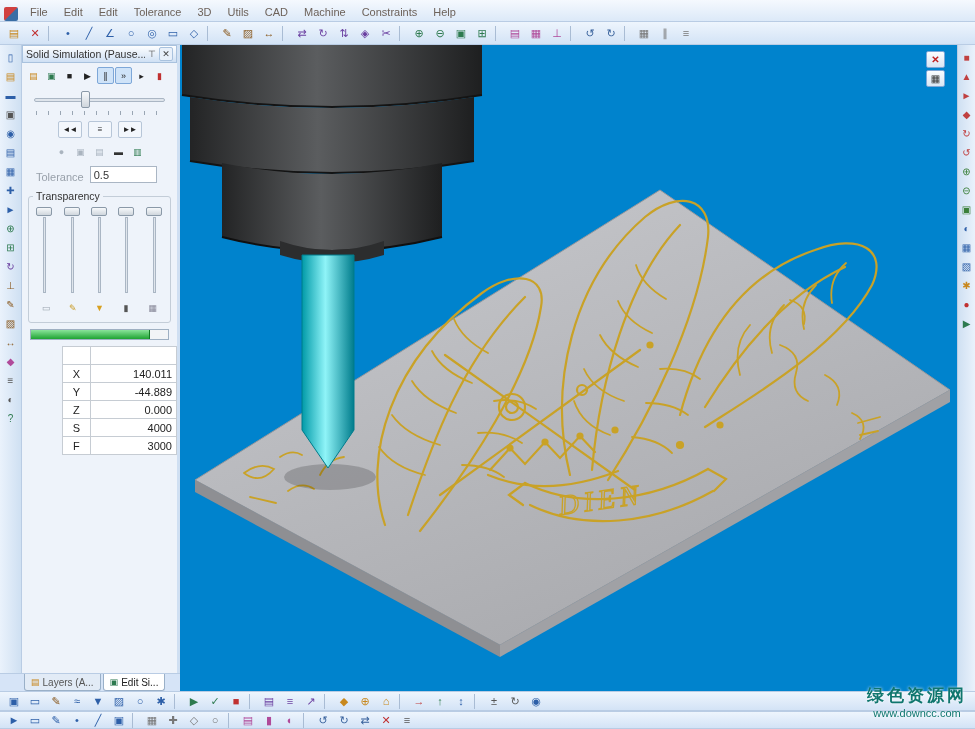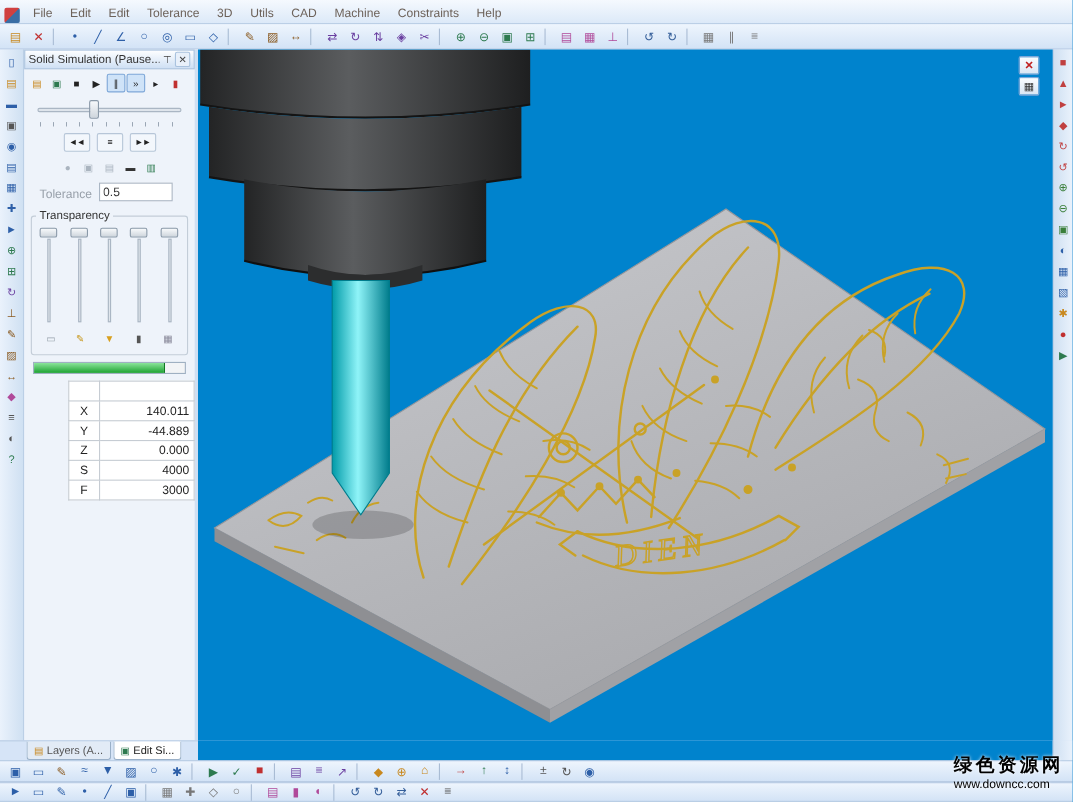--- a/index.html
+++ b/index.html
@@ -92,22 +92,22 @@
   .tabstrip { height:18px; display:flex; background:#d6e4f7; }
   .tabs-area { width:180px; display:flex; padding-left:24px; gap:2px; border-top:1px solid #b9cce4; }
   .tab { height:17px; display:flex; align-items:center; gap:3px; padding:0 6px; font-size:10px;
          border:1px solid #9ab0c8; border-top:none; border-radius:0 0 3px 3px;
          background:#e2ebf6; color:#555; white-space:nowrap; }
   .tab.active { background:#ffffff; color:#222; }
   .tab-ic { font-size:9px; }
   .vp-fill { width:777px; background:#0083cd; }
   .rstub { flex:1; background:linear-gradient(270deg,#eaf2fc,#cfe0f2); border-left:1px solid #b9cce4; }
 
-  .watermark { position:absolute; right:8px; bottom:10px; text-align:left; z-index:60;
-               color:#000000; text-shadow:0 0 3px rgba(255,255,255,.95); }
+  .watermark { position:absolute; right:8px; bottom:10px; text-align:center; z-index:60;
+               color:#0f766e; text-shadow:0 0 3px rgba(255,255,255,.95); }
   .wm1 { font-size:17px; font-weight:bold; letter-spacing:3px; }
   .wm2 { font-size:11px; }
 </style>
 </head>
 <body>
 
 <div class="menubar">
   <span class="app-logo"></span>
   <div class="menus">
       <span class="mitem">File</span>

